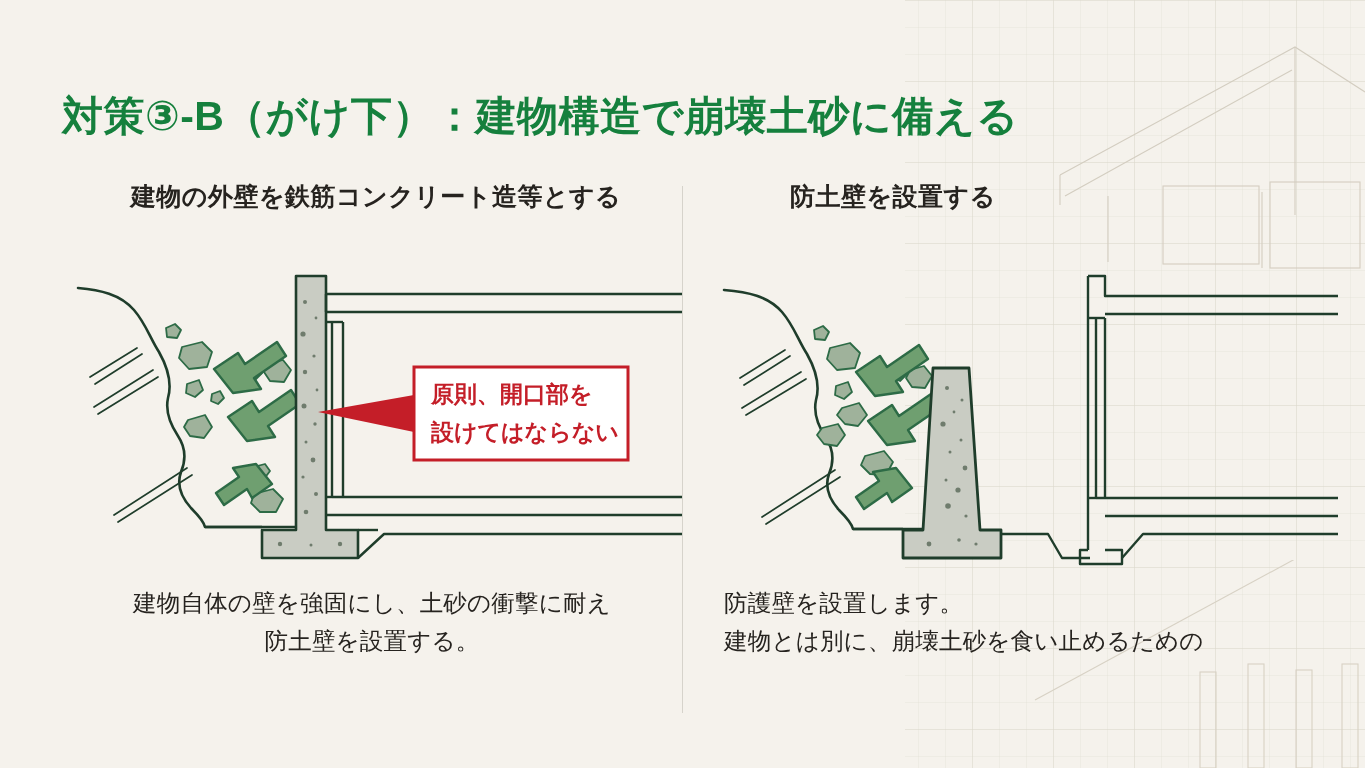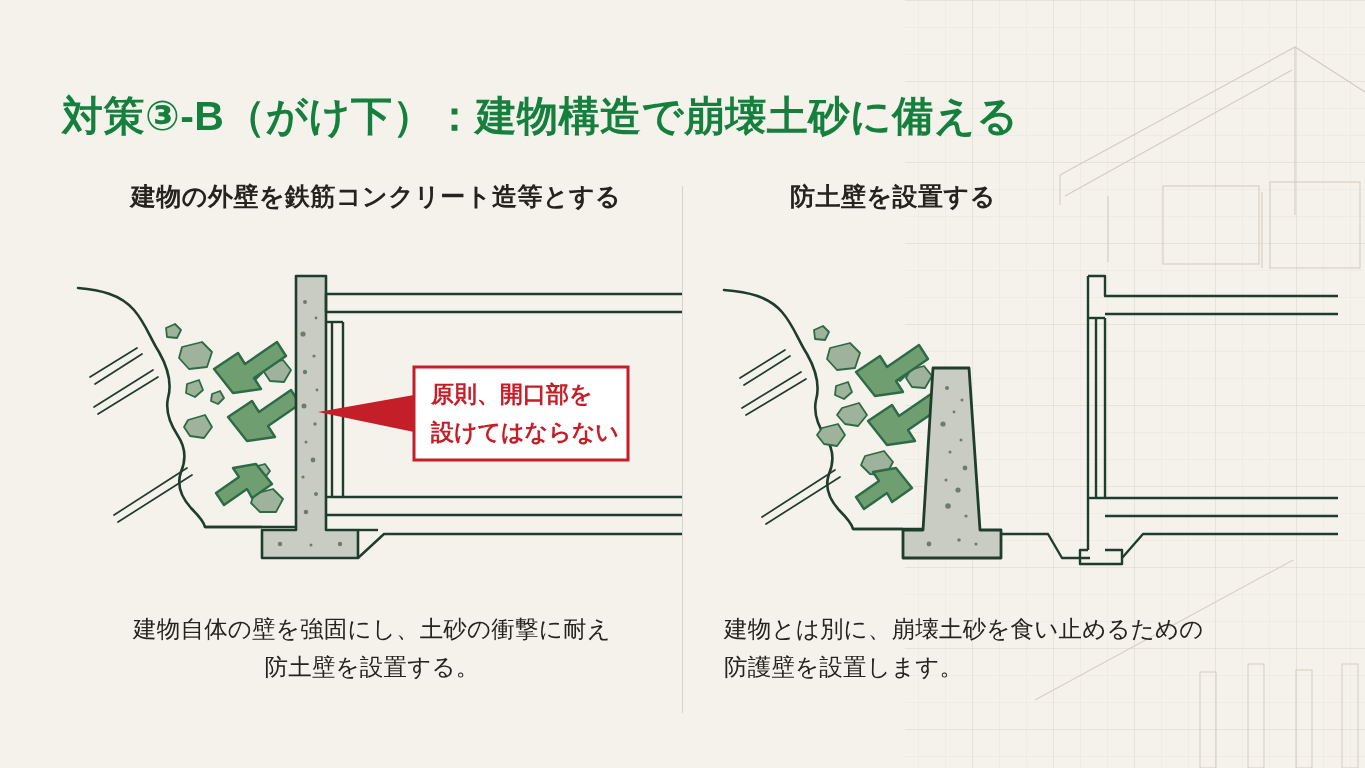--- a/index.html
+++ b/index.html
@@ -79,21 +79,21 @@
     position: absolute;
     top: 92px;
     left: 0;
     width: 620px;
     height: 312px;
   }
   .figure-wrap svg { display: block; }
 
   .col-caption {
     position: absolute;
-    top: 430px;
+    top: 404px;
     left: 10px;
     width: 600px;
     font-size: 23.5px;
     line-height: 1.62;
     color: #26231f;
     letter-spacing: 0.2px;
   }
   .col-caption.right-cap { left: 6px; }
 
   .cap-line { display: block; white-space: nowrap; }
@@ -332,18 +332,18 @@
           <path d="M378 226 L620 226"></path>
           <path d="M387 244 L620 244"></path>
           <path d="M370 226 L378 226"></path>
           <path d="M370 278 L362 278 L362 292 L404 292 L404 278 L387 278"></path>
           <path d="M404 286 L425 262 L620 262"></path>
         </g>
       </svg>
     </div>
 
     <div class="col-caption right-cap">
+      <span class="cap-line">防護壁を設置します。</span>
       <span class="cap-line">建物とは別に、崩壊土砂を食い止めるための</span>
-      <span class="cap-line">防護壁を設置します。</span>
     </div>
   </section>
 
 </div>
 
 </body></html>

